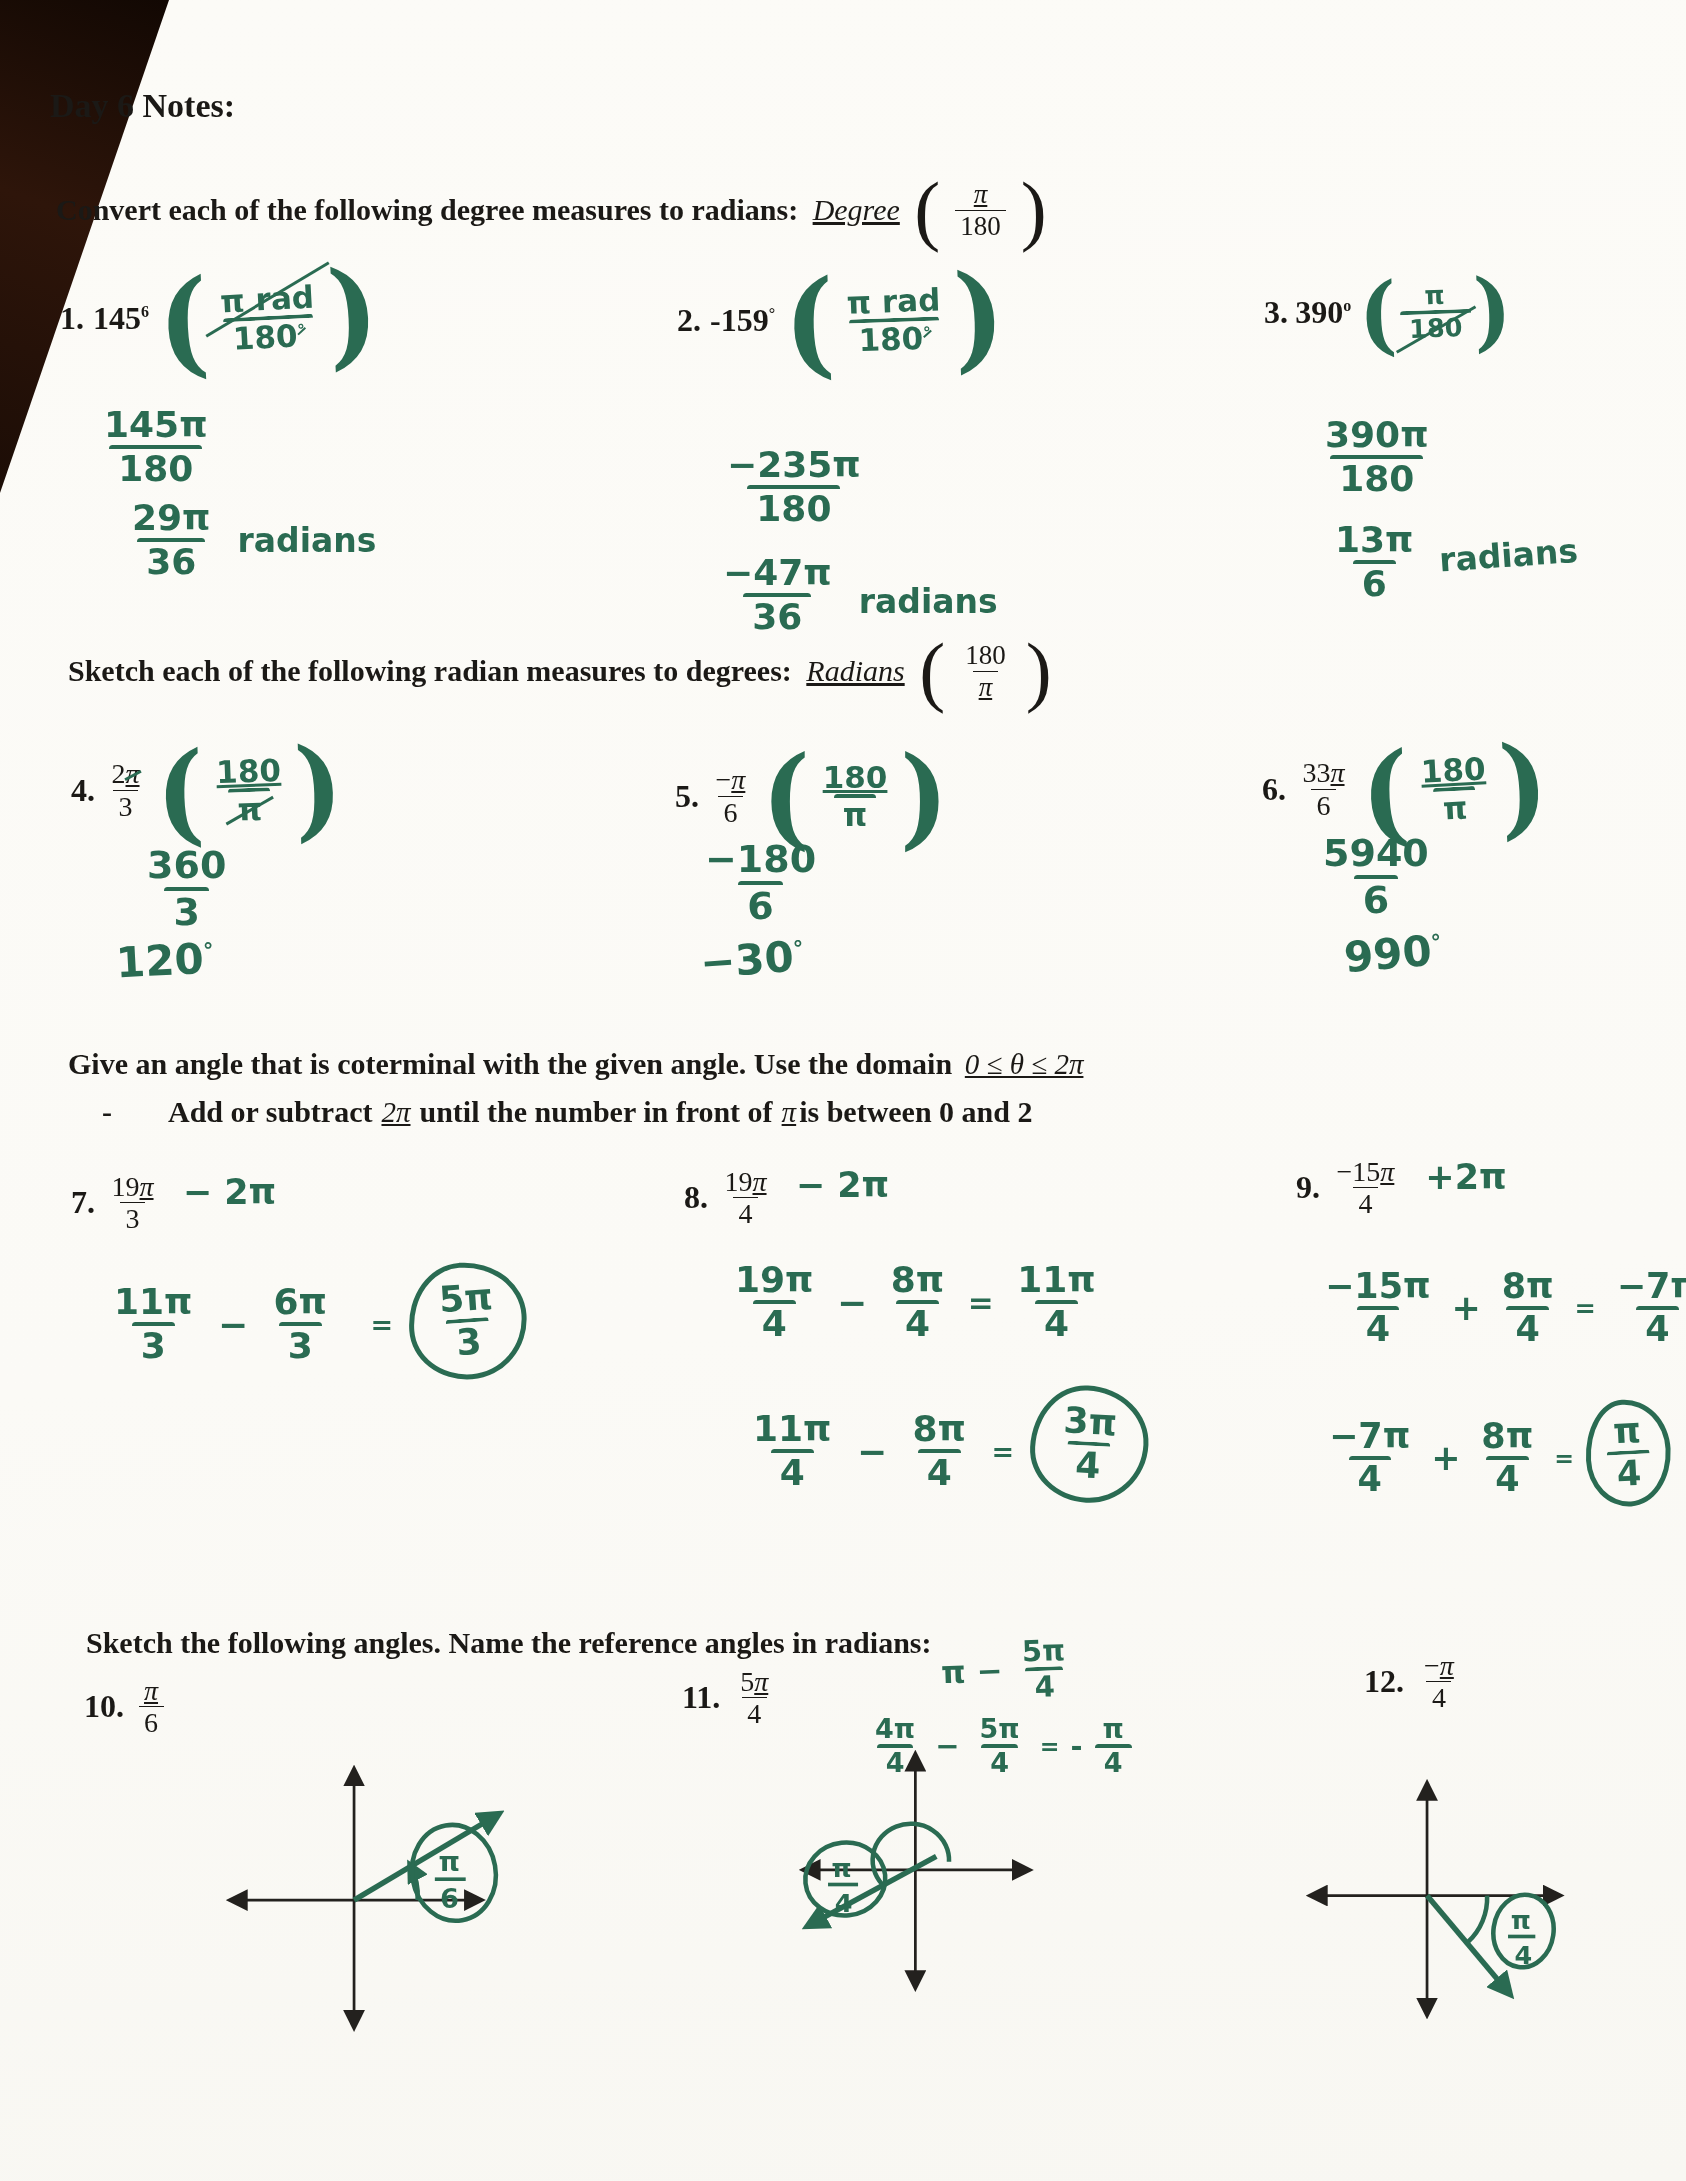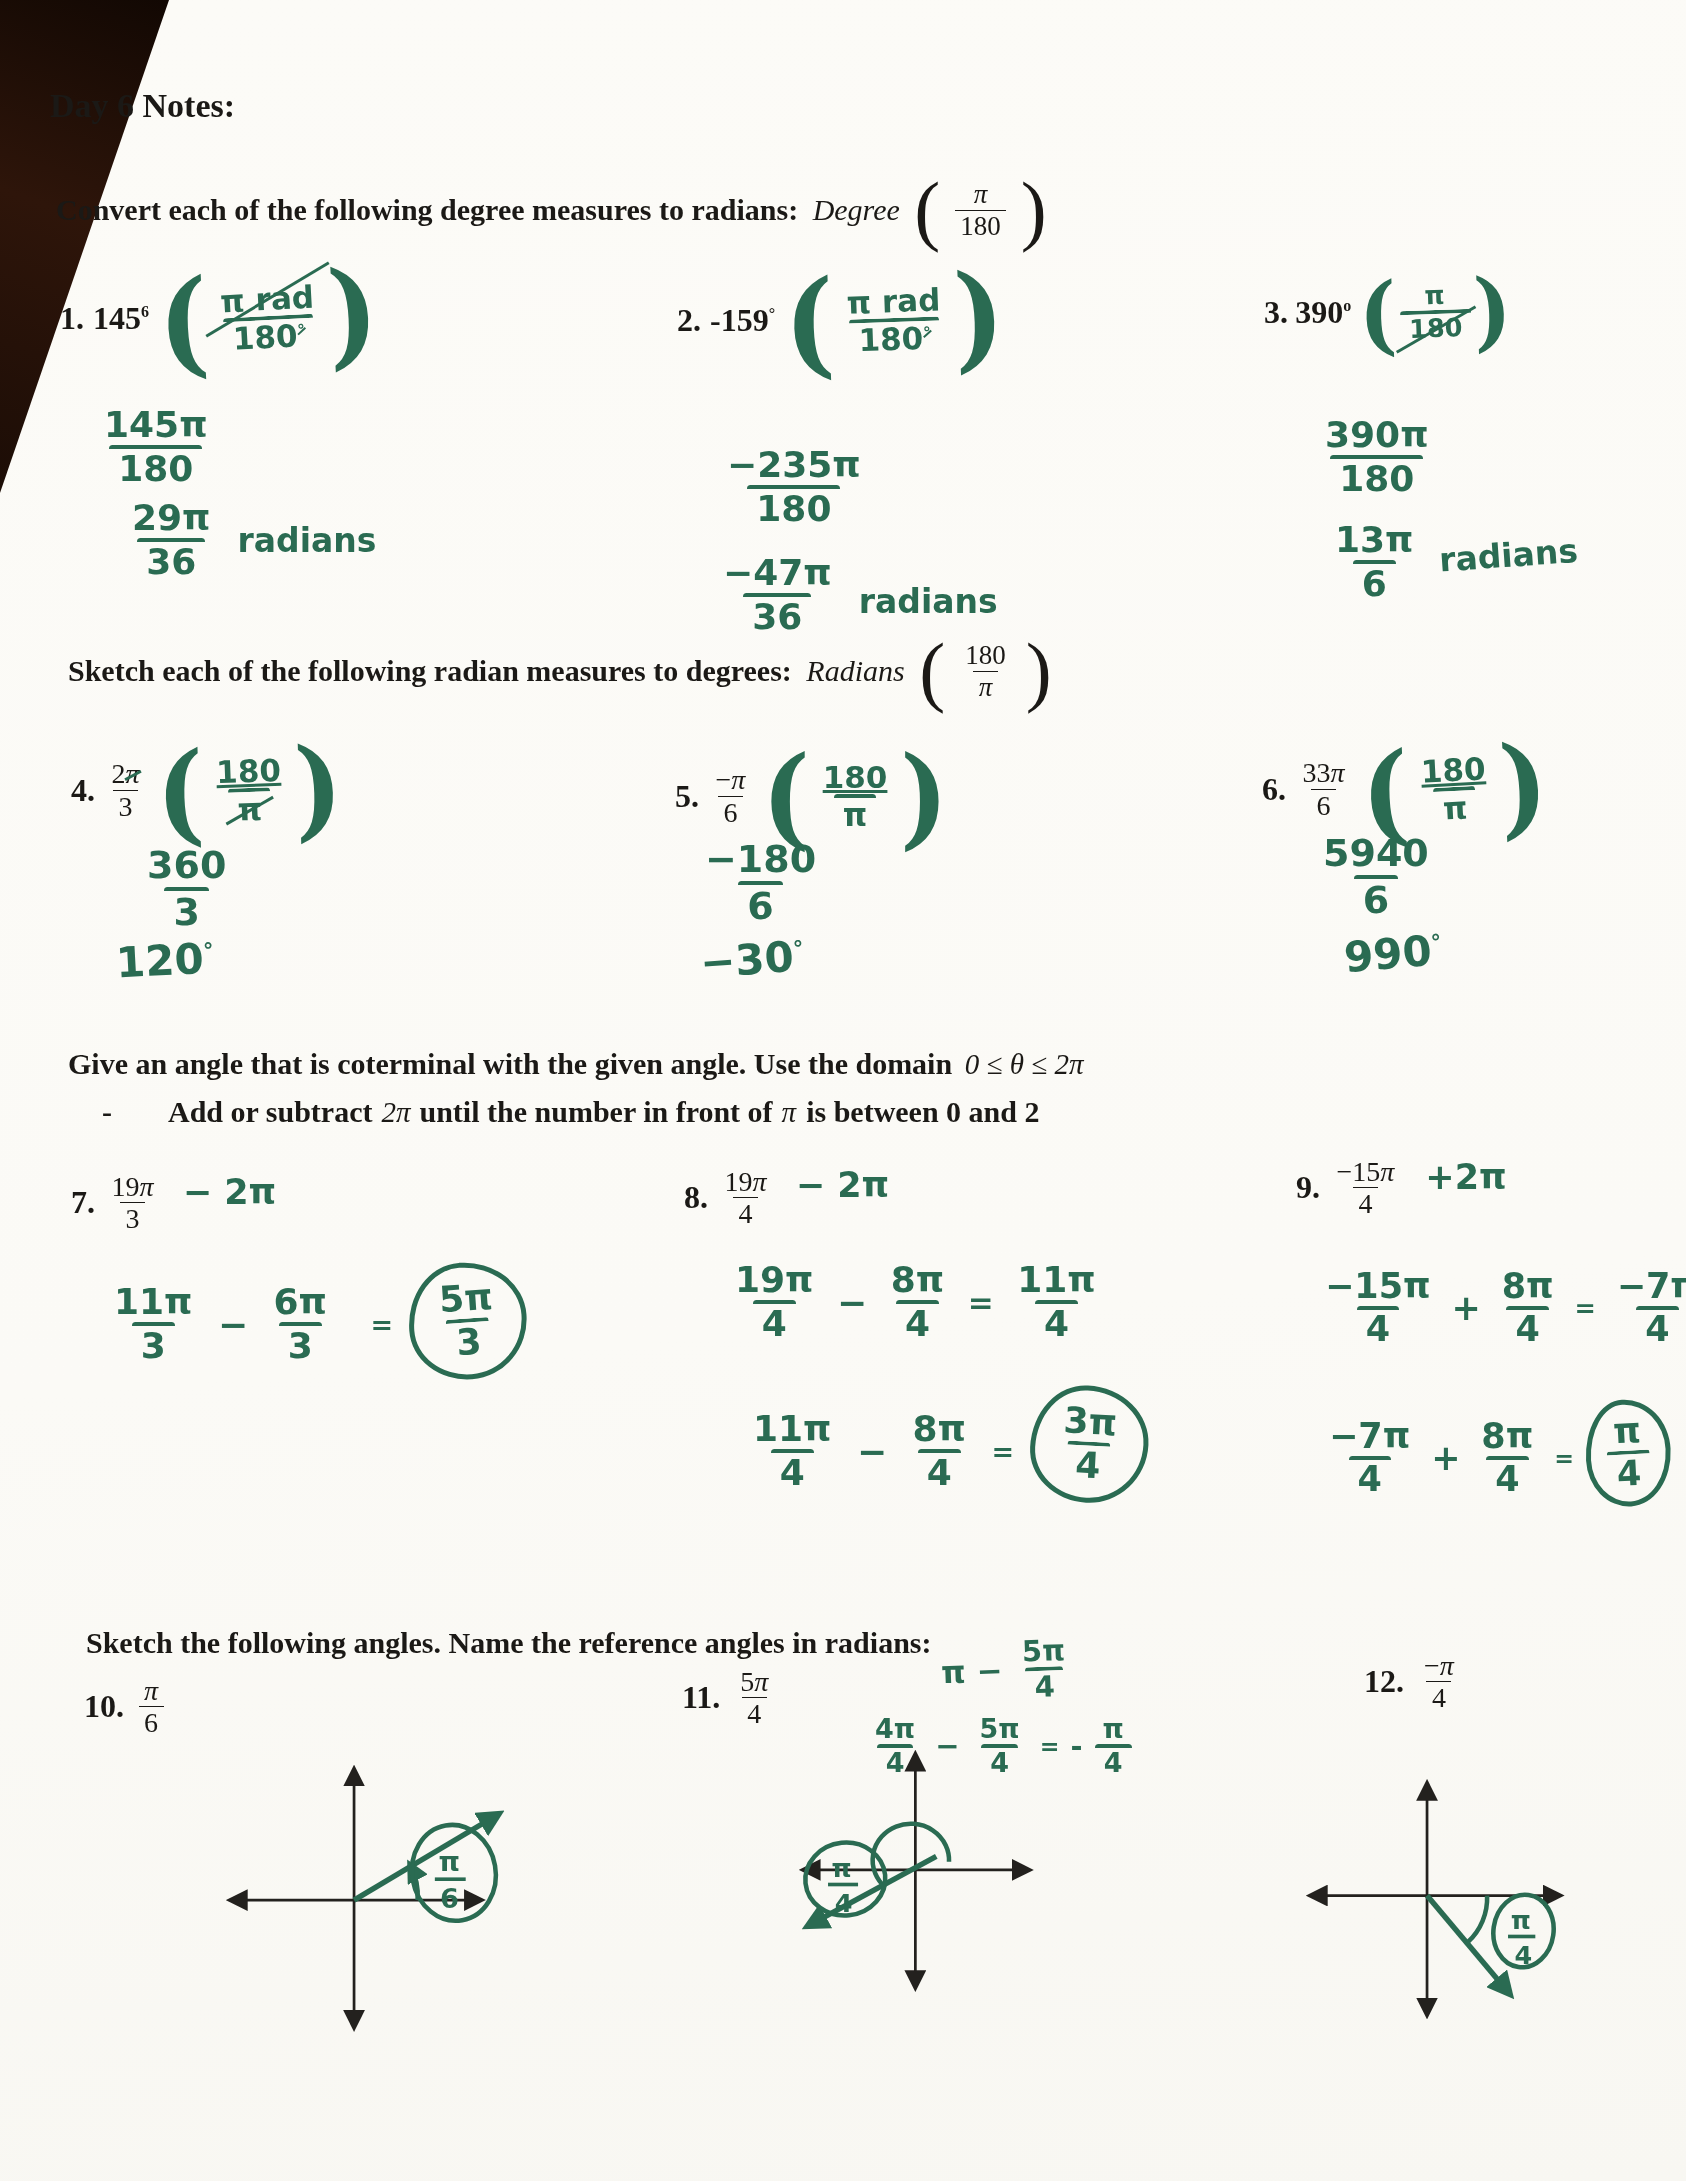--- a/index.html
+++ b/index.html
@@ -2,21 +2,21 @@
 <html style="font-size:14.5px"><head>
 <meta charset="utf-8">
 <style>
   html,body{margin:0;padding:0;background:#e9e7e2;}
   .page{position:relative;width:1686px;height:2182px;background:linear-gradient(175deg,#fcfbf7 0%,#fbfaf6 60%,#f8f7f2 100%);
         overflow:hidden;font-family:"Liberation Serif",serif;color:#1b1916;}
   .abs{position:absolute;}
   .row{display:flex;align-items:center;}
   .ser{font-family:"Liberation Serif",serif;color:#1b1916;}
   .b{font-weight:700;}
-  .it{font-style:italic;}
+  .it{font-style:italic;text-decoration:underline;}
   .hw{font-family:"DejaVu Sans",sans-serif;color:#2a6b52;font-weight:700;}
   .fr{display:inline-flex;flex-direction:column;align-items:center;text-align:center;line-height:1.12;}
   .fr .n{padding:0 5.5px;display:inline-block;}
   .fr .d{border-top:1.8px solid currentColor;padding:0 5.5px;display:inline-block;}
   .hfr .n{padding:0 9px;}
   .hfr .d{border-top:4.5px solid currentColor;border-radius:3.6px;padding:0 9px;}
   .pp{display:inline-block;font-weight:400;line-height:.9;}
   .hp{display:inline-block;font-family:"DejaVu Serif",serif;font-weight:700;color:#2a6b52;line-height:.85;transform:scaleY(1.08);}
   .sup{font-size:.5em;vertical-align:super;}
   .cx{position:relative;display:inline-block;}
@@ -198,21 +198,21 @@
   <div class="abs row" style="left:68px;top:1047px;gap:12.7px;">
     <span class="ser b" style="font-size:30px;">Give an angle that is coterminal with the given angle. Use the domain</span>
     <span class="ser it" style="font-size:29px;">0 ≤ θ ≤ 2π</span>
   </div>
   <div class="abs row" style="left:102px;top:1095px;">
     <span class="ser b" style="font-size:30px;">-</span>
     <span class="ser b" style="font-size:30px;margin-left:56px;">Add or subtract</span>
     <span class="ser it" style="font-size:29px;margin-left:9px;">2π</span>
     <span class="ser b" style="font-size:30px;margin-left:9px;">until the number in front of</span>
     <span class="ser it" style="font-size:29px;margin-left:9px;">π</span>
-    <span class="ser b" style="font-size:30px;margin-left:10px;">is between 0 and 2</span>
+    <span class="ser b" style="font-size:30px;margin-left:3px;">is between 0 and 2</span>
   </div>
 
   <div class="abs row" style="left:71px;top:1171px;gap:11px;">
     <span class="ser b" style="font-size:32px;">7.</span>
     <span class="fr ser" style="font-size:28px;">
       <span class="n"><span>19</span><span class="it">π</span></span>
       <span class="d">3</span>
     </span>
     <span class="hw" style="font-size:35px;margin-left:12.7px;transform:translateY(-11px);">− 2π</span>
   </div>

